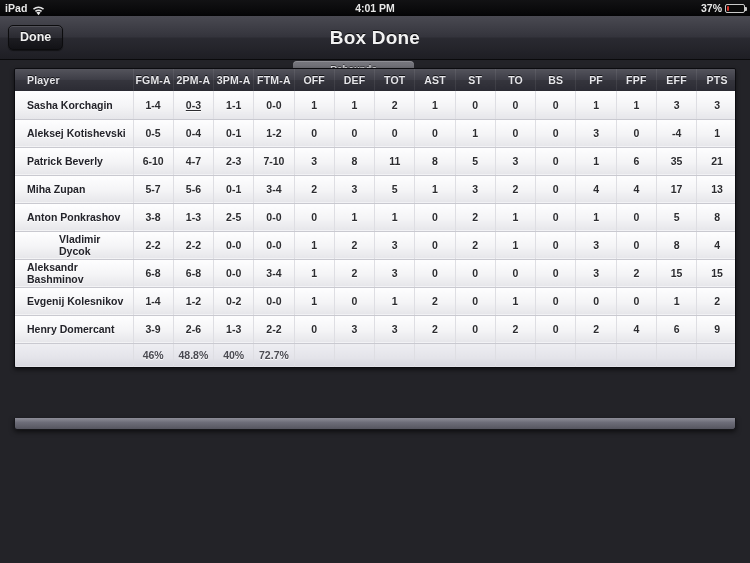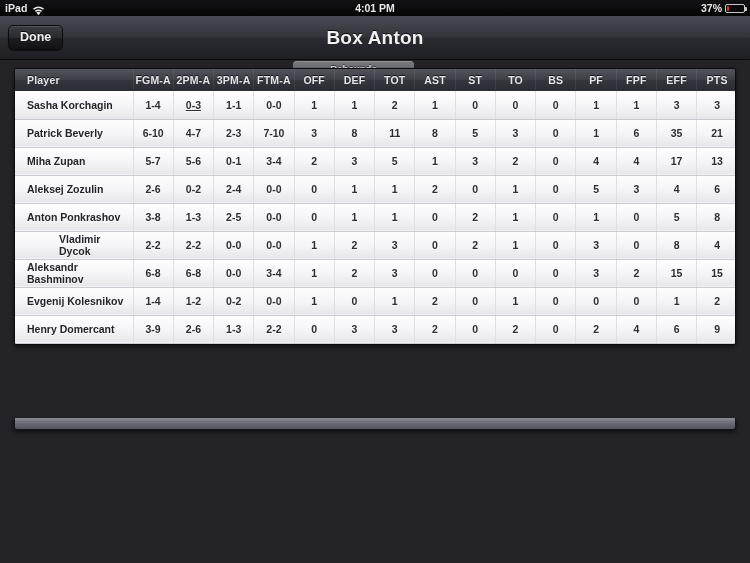--- a/index.html
+++ b/index.html
@@ -202,21 +202,21 @@
     <div class="sb-right">
       <span class="sb-batt-pct">37%</span>
       <span class="batt">
         <span class="batt-fill"></span>
       </span>
     </div>
   </div>
 
   <div class="navbar">
     <button class="done-btn">Done</button>
-    <div class="nav-title">Box Anton</div>
+    <div class="nav-title">Box Done</div>
   </div>
 
   <div class="grouphdr-band">
     <div class="group-tab" id="group-tab" style="left: 293.067px; width: 120.8px;">Rebounds</div>
   </div>
 
   <div class="table-frame">
     <table class="box">
       <thead>
         <tr id="thead-row">
@@ -251,20 +251,38 @@
             <td style="width: 40.2667px;">1</td>
             <td style="width: 40.2667px;">0</td>
             <td style="width: 40.2667px;">0</td>
             <td style="width: 40.2667px;">0</td>
             <td style="width: 40.2667px;">1</td>
             <td style="width: 40.2667px;">1</td>
             <td style="width: 40.2667px;">3</td>
             <td style="width: 40.2667px;">3</td>
           </tr>
           <tr>
+            <td class="col-player" style="width: 118px;">Aleksej Kotishevski</td>
+            <td style="width: 40.2667px;">0-5</td>
+            <td style="width: 40.2667px;">0-4</td>
+            <td style="width: 40.2667px;">0-1</td>
+            <td style="width: 40.2667px;">1-2</td>
+            <td style="width: 40.2667px;">0</td>
+            <td style="width: 40.2667px;">0</td>
+            <td style="width: 40.2667px;">0</td>
+            <td style="width: 40.2667px;">0</td>
+            <td style="width: 40.2667px;">1</td>
+            <td style="width: 40.2667px;">0</td>
+            <td style="width: 40.2667px;">0</td>
+            <td style="width: 40.2667px;">3</td>
+            <td style="width: 40.2667px;">0</td>
+            <td style="width: 40.2667px;">-4</td>
+            <td style="width: 40.2667px;">1</td>
+          </tr>
+          <tr>
             <td class="col-player" style="width: 118px;">Patrick Beverly</td>
             <td style="width: 40.2667px;">6-10</td>
             <td style="width: 40.2667px;">4-7</td>
             <td style="width: 40.2667px;">2-3</td>
             <td style="width: 40.2667px;">7-10</td>
             <td style="width: 40.2667px;">3</td>
             <td style="width: 40.2667px;">8</td>
             <td style="width: 40.2667px;">11</td>
             <td style="width: 40.2667px;">8</td>
             <td style="width: 40.2667px;">5</td>
@@ -287,38 +305,20 @@
             <td style="width: 40.2667px;">1</td>
             <td style="width: 40.2667px;">3</td>
             <td style="width: 40.2667px;">2</td>
             <td style="width: 40.2667px;">0</td>
             <td style="width: 40.2667px;">4</td>
             <td style="width: 40.2667px;">4</td>
             <td style="width: 40.2667px;">17</td>
             <td style="width: 40.2667px;">13</td>
           </tr>
           <tr>
-            <td class="col-player" style="width: 118px;">Aleksej Zozulin</td>
-            <td style="width: 40.2667px;">2-6</td>
-            <td style="width: 40.2667px;">0-2</td>
-            <td style="width: 40.2667px;">2-4</td>
-            <td style="width: 40.2667px;">0-0</td>
-            <td style="width: 40.2667px;">0</td>
-            <td style="width: 40.2667px;">1</td>
-            <td style="width: 40.2667px;">1</td>
-            <td style="width: 40.2667px;">2</td>
-            <td style="width: 40.2667px;">0</td>
-            <td style="width: 40.2667px;">1</td>
-            <td style="width: 40.2667px;">0</td>
-            <td style="width: 40.2667px;">5</td>
-            <td style="width: 40.2667px;">3</td>
-            <td style="width: 40.2667px;">4</td>
-            <td style="width: 40.2667px;">6</td>
-          </tr>
-          <tr>
             <td class="col-player" style="width: 118px;">Anton Ponkrashov</td>
             <td style="width: 40.2667px;">3-8</td>
             <td style="width: 40.2667px;">1-3</td>
             <td style="width: 40.2667px;">2-5</td>
             <td style="width: 40.2667px;">0-0</td>
             <td style="width: 40.2667px;">0</td>
             <td style="width: 40.2667px;">1</td>
             <td style="width: 40.2667px;">1</td>
             <td style="width: 40.2667px;">0</td>
             <td style="width: 40.2667px;">2</td>
@@ -394,19 +394,37 @@
             <td style="width: 40.2667px;">3</td>
             <td style="width: 40.2667px;">2</td>
             <td style="width: 40.2667px;">0</td>
             <td style="width: 40.2667px;">2</td>
             <td style="width: 40.2667px;">0</td>
             <td style="width: 40.2667px;">2</td>
             <td style="width: 40.2667px;">4</td>
             <td style="width: 40.2667px;">6</td>
             <td style="width: 40.2667px;">9</td>
           </tr>
+          <tr class="pct-row">
+            <td class="col-player" style="width: 118px;"></td>
+            <td style="width: 40.2667px;">46%</td>
+            <td style="width: 40.2667px;">48.8%</td>
+            <td style="width: 40.2667px;">40%</td>
+            <td style="width: 40.2667px;">72.7%</td>
+            <td style="width: 40.2667px;"></td>
+            <td style="width: 40.2667px;"></td>
+            <td style="width: 40.2667px;"></td>
+            <td style="width: 40.2667px;"></td>
+            <td style="width: 40.2667px;"></td>
+            <td style="width: 40.2667px;"></td>
+            <td style="width: 40.2667px;"></td>
+            <td style="width: 40.2667px;"></td>
+            <td style="width: 40.2667px;"></td>
+            <td style="width: 40.2667px;"></td>
+            <td style="width: 40.2667px;"></td>
+          </tr>
         </tbody>
     </table>
   </div>
 
   <div class="footer-strip"></div>
 
 </div>
 
 </body></html>

